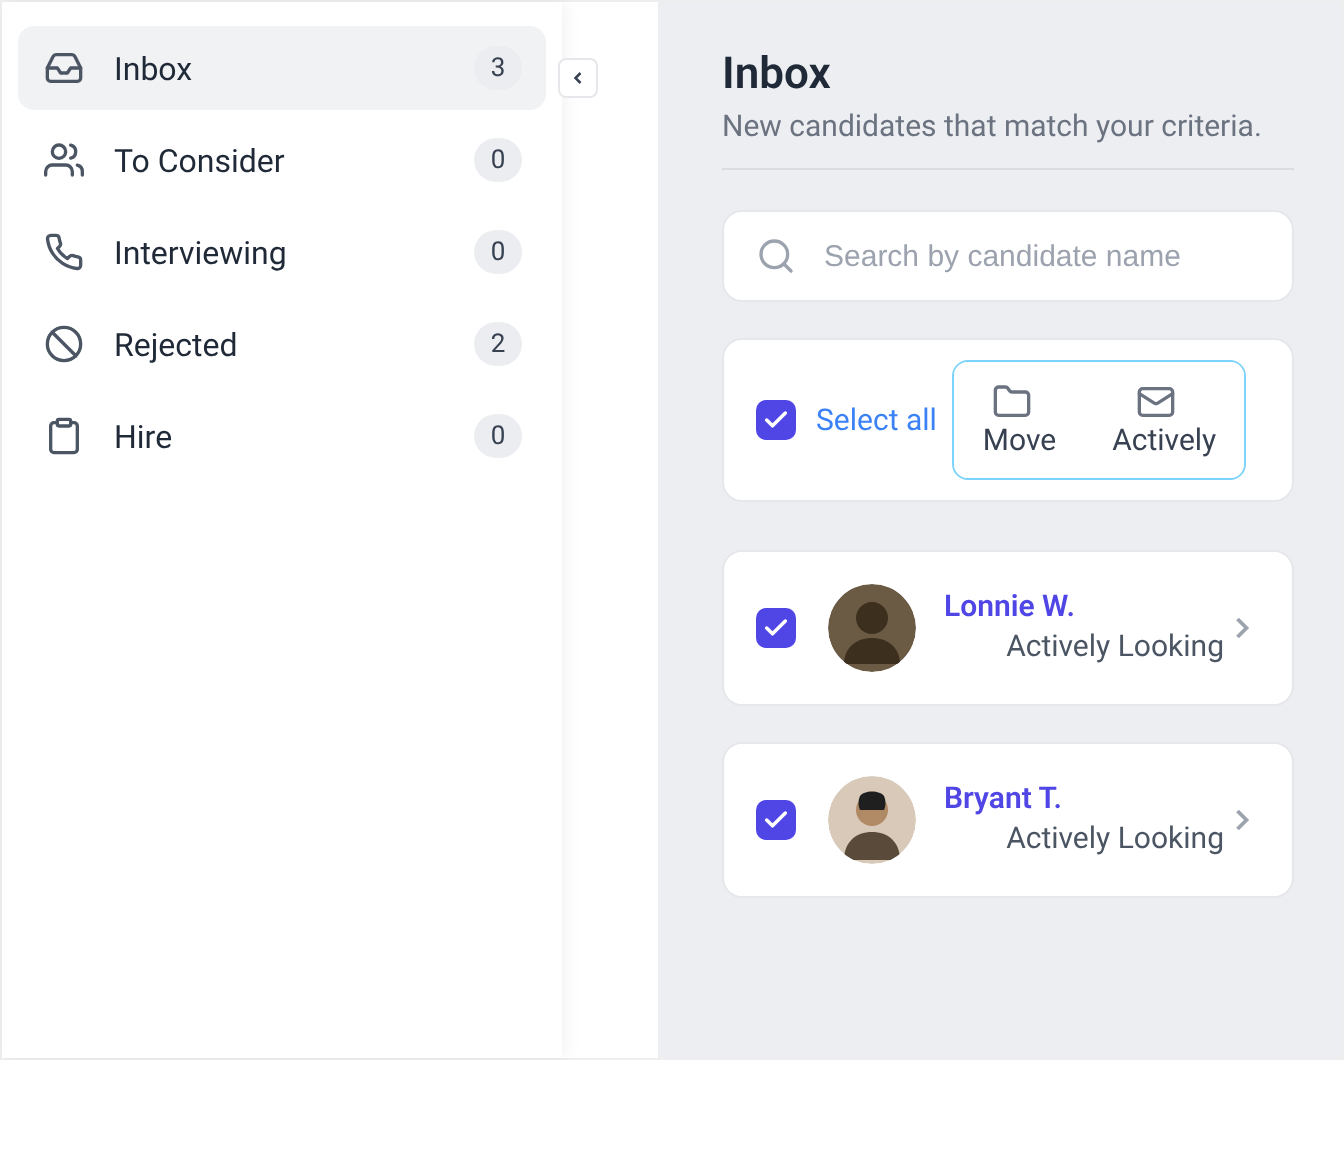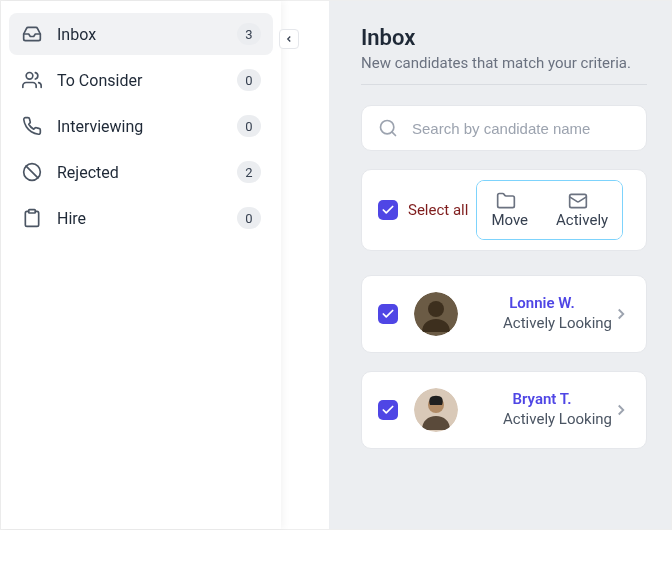--- a/index.html
+++ b/index.html
@@ -140,21 +140,21 @@
     background: #4f46e5;
     display: flex;
     align-items: center;
     justify-content: center;
     cursor: pointer;
     flex-shrink: 0;
   }
   .checkbox svg { stroke: #fff; }
   .select-all-label {
     font-size: 15px;
-    color: #7f1d1d;
+    color: #3b82f6;
     margin-left: 10px;
   }
   .action-group {
     display: flex;
     border: 1.5px solid #7dd3fc;
     border-radius: 8px;
     margin-left: 8px;
     overflow: hidden;
   }
   .action-btn {
@@ -193,21 +193,20 @@
     border-radius: 50%;
     margin-right: 14px;
     flex-shrink: 0;
   }
   .candidate-info { flex: 1; min-width: 0; }
   .candidate-name {
     font-size: 15px;
     font-weight: 600;
     color: #4f46e5;
     margin-bottom: 2px;
-    text-align: center;
   }
   .candidate-status {
     font-size: 15px;
     color: #4b5563;
     line-height: 1.3;
     text-align: right;
   }
   .chevron {
     color: #9ca3af;
     display: flex;

